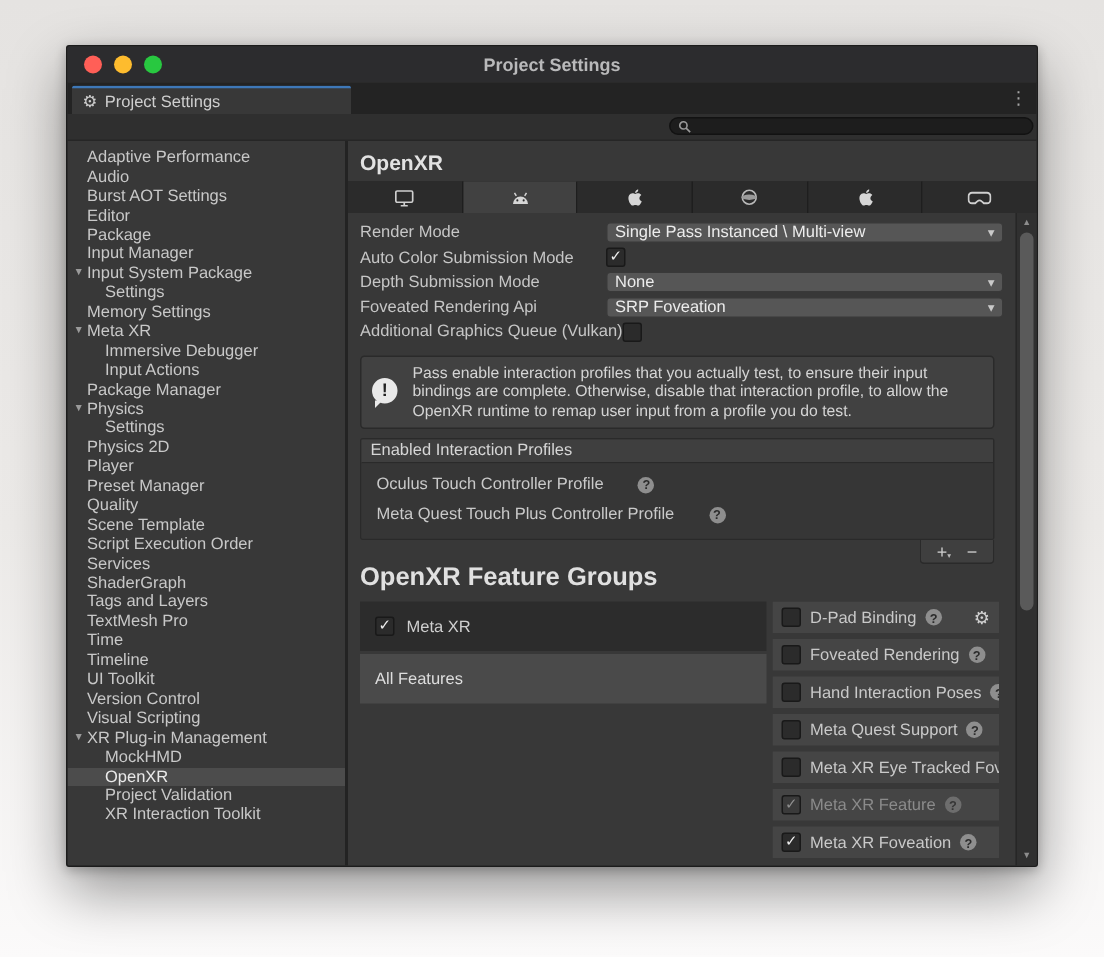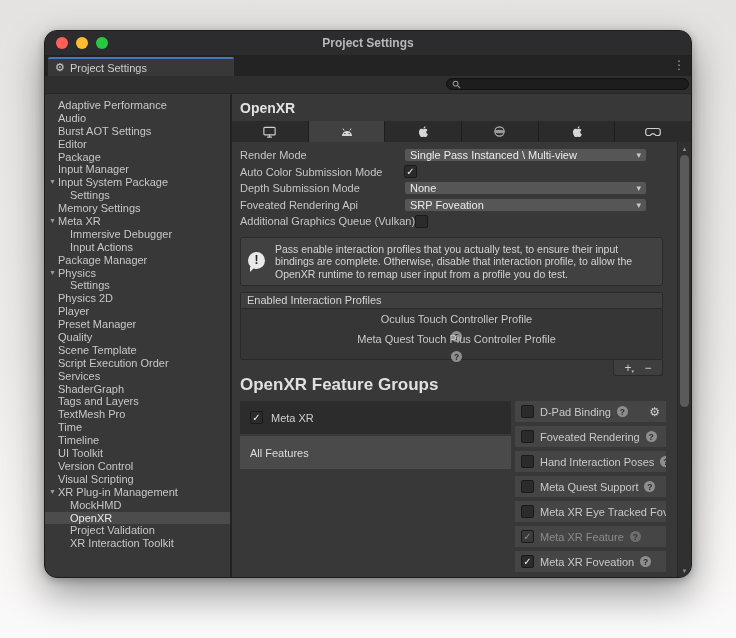--- a/index.html
+++ b/index.html
@@ -3,21 +3,21 @@
 <meta charset="utf-8">
 <style>
   html,body{margin:0;padding:0;}
   body{
     width:736px;height:638px;position:relative;overflow:hidden;
     font-family:"Liberation Sans", sans-serif;
     background:linear-gradient(180deg,#e5e3e1 0%,#eceae8 55%,#fbfafa 100%);
   }
   .window{
     position:absolute;left:44px;top:30px;width:648px;height:548px;
-    background:#383838;border-radius:13px;overflow:hidden;
+    background:#383838;border-radius:2px;overflow:hidden;
     box-shadow:0 16px 38px rgba(0,0,0,.40),0 2px 8px rgba(0,0,0,.25);
     display:flex;flex-direction:column;border:1px solid #1c1c1c;box-sizing:border-box;
   }
   
   .titlebar{height:24px;background:#2c2c2e;display:flex;align-items:center;position:relative;flex:0 0 auto;}
   .lights{display:flex;gap:8px;margin-left:11px;}
   .light{width:12px;height:12px;border-radius:50%;}
   .win-title{position:absolute;left:0;right:0;text-align:center;font-size:12px;font-weight:bold;color:#b9b9ba;}
   
   .tabstrip{height:21px;background:#232323;display:flex;align-items:flex-end;position:relative;flex:0 0 auto;}
@@ -46,21 +46,21 @@
   .ptabs{height:21px;display:flex;background:#232323;flex:0 0 auto;}
   .ptab{flex:1;background:#2b2b2b;border-right:1px solid #1e1e1e;display:flex;align-items:center;justify-content:center;}
   .ptab:last-child{border-right:none;}
   .ptab.sel{background:#414141;}
   .ptab svg{display:block;}
   .contentwrap{flex:1;display:flex;min-height:0;}
   .content{flex:1;min-width:0;padding:5px 0 0 8px;overflow:hidden;display:flex;flex-direction:column;}
   
   .srow{display:flex;align-items:center;height:16.5px;flex:0 0 auto;}
   .srow .slabel{flex:0 0 164px;font-size:11px;color:#c6c6c6;white-space:nowrap;}
-  .sctrl{flex:1;margin-right:30px;display:flex;align-items:center;}
+  .sctrl{flex:1;margin-right:8px;display:flex;align-items:center;}
   .dd{flex:1;height:14px;background:#565656;border:1px solid #393939;border-radius:3px;
       display:flex;align-items:center;padding:0 5px;box-sizing:border-box;}
   .dd .val{flex:1;font-size:11px;color:#ececec;white-space:nowrap;overflow:hidden;}
   .dd .caret{font-size:9px;color:#c9c9c9;}
   .cb{width:13px;height:13px;background:#2b2b2b;border:1px solid #191919;border-radius:2px;
       display:flex;align-items:center;justify-content:center;box-sizing:border-box;flex:0 0 auto;}
   .cb .chk{font-size:10px;color:#efefef;line-height:1;display:none;}
   .cb.on .chk{display:block;}
   .cb.dis{background:#3a3a3a;}
   .cb.dis .chk{color:#8f8f8f;}
@@ -69,21 +69,21 @@
            display:flex;align-items:center;padding:5px 7px;gap:8px;flex:0 0 auto;}
   .ibicon{position:relative;width:19px;height:19px;flex:0 0 auto;}
   .ibicon .bub{width:17px;height:17px;border-radius:50%;background:#e9e9e9;color:#222;
                font-weight:bold;font-size:12px;display:flex;align-items:center;justify-content:center;}
   .ibicon .tail{position:absolute;left:2px;bottom:-1px;width:0;height:0;border-left:5px solid #e9e9e9;border-bottom:5px solid transparent;}
   .ibtext{font-size:10.5px;line-height:12.6px;color:#d4d4d4;}
   
   .profiles{margin:6px 14px 0 0;border:1px solid #2a2a2a;border-radius:2px;flex:0 0 auto;}
   .pf-head{background:#3f3f3f;border-bottom:1px solid #2a2a2a;font-size:11px;color:#d6d6d6;padding:1px 6px;height:13px;line-height:13px;}
   .pf-body{background:#363636;padding:4px 0 6px 0;}
-  .pf-row{height:20px;display:flex;align-items:center;gap:6px;padding-left:10px;font-size:11px;color:#c9c9c9;flex-direction:column;}
+  .pf-row{height:20px;display:flex;align-items:center;gap:23px;padding-left:10px;font-size:11px;color:#c9c9c9;}
   .help{width:11px;height:11px;border-radius:50%;background:#8e8e8e;color:#2b2b2b;font-size:8.5px;font-weight:bold;
         display:inline-flex;align-items:center;justify-content:center;flex:0 0 auto;}
   .pm-footer{height:15px;margin:0 14px 0 0;display:flex;justify-content:flex-end;flex:0 0 auto;}
   .pm-box{width:48px;height:15px;background:#3f3f3f;border:1px solid #2a2a2a;border-top:none;border-radius:0 0 3px 3px;
           display:flex;align-items:center;justify-content:space-evenly;}
   .pm-box .pm{font-size:12px;color:#cfcfcf;line-height:1;cursor:default;}
   .pm-box .pm .tiny{font-size:5px;vertical-align:bottom;color:#bdbdbd;}
   
   .fg-heading{font-size:17px;font-weight:bold;color:#e0e0e0;margin:0 0 6px 0;flex:0 0 auto;}
   .fg-cols{flex:1;display:flex;gap:4px;min-height:0;}

